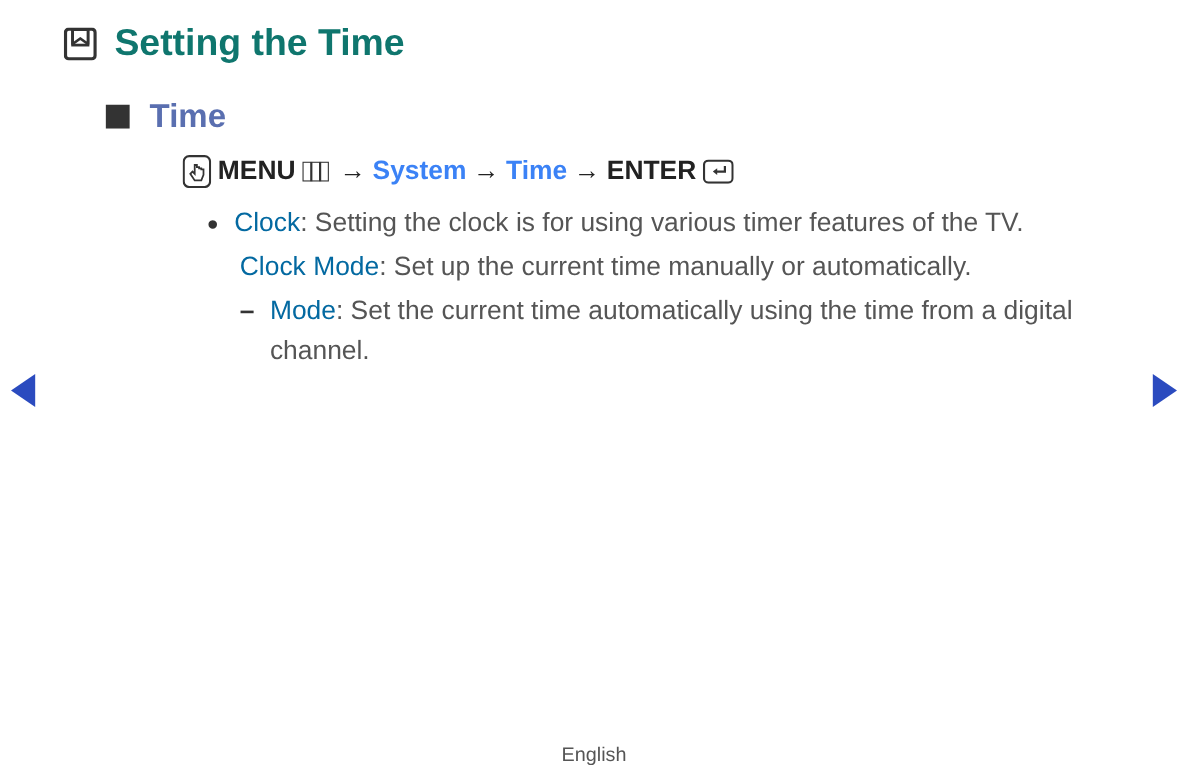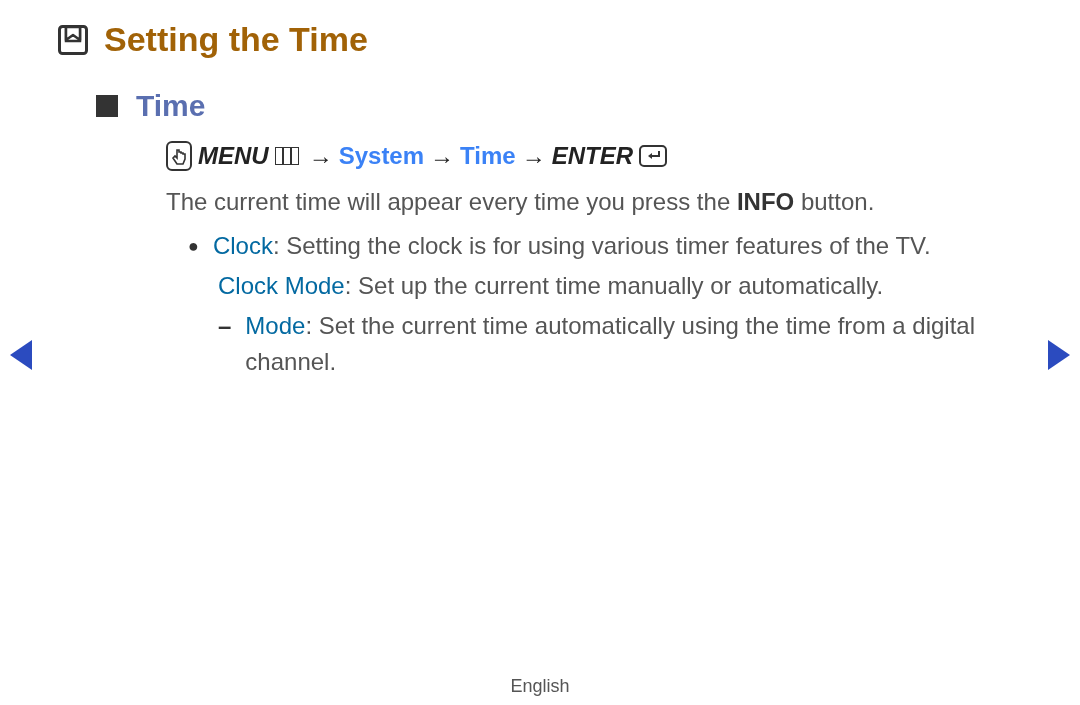--- a/index.html
+++ b/index.html
@@ -11,21 +11,21 @@
     color: #3a3a3a;
     position: relative;
     overflow: hidden;
   }
   .content {
     padding: 20px 60px 0 58px;
   }
   .page-title {
     font-size: 34px;
     font-weight: bold;
-    color: #a16207;
+    color: #0f766e;
     display: flex;
     align-items: center;
     gap: 16px;
     margin-bottom: 30px;
   }
   .section-heading {
     font-size: 30px;
     font-weight: bold;
     color: #5a6fb0;
     display: flex;
@@ -36,21 +36,21 @@
   }
   .breadcrumb {
     font-size: 24px;
     margin-left: 108px;
     margin-bottom: 14px;
     display: flex;
     align-items: center;
     flex-wrap: wrap;
     gap: 6px;
   }
-  .bc-bold { font-weight: bold; color: #222; font-style: italic; }
+  .bc-bold { font-weight: bold; color: #222; }
   .bc-link { font-weight: bold; color: #3b82f6; }
   .bc-arrow { color: #222; font-weight: normal; }
   .body-text {
     font-size: 24px;
     color: #555;
     margin-left: 108px;
     margin-bottom: 8px;
     line-height: 1.45;
   }
   .body-text .bold { font-weight: bold; color: #333; }
@@ -160,23 +160,20 @@
     <span class="bc-link">Time</span>
     <span class="bc-arrow">→</span>
     <span class="bc-bold">ENTER</span>
       <svg class="icon-svg" width="28" height="22" viewBox="0 0 28 22">
       <rect x="1" y="1" width="26" height="20" rx="4" ry="4" fill="none" stroke="#333" stroke-width="2"></rect>
       <path d="M20 6 v5 h-9" fill="none" stroke="#333" stroke-width="2"></path>
       <path d="M13 8 l-4 3 l4 3 z" fill="#333"></path>
     </svg>
   </div>
 
-  <div class="body-text">
-    <span>The current time will appear every time you press the </span><span class="bold">INFO</span><span> button.</span>
-  </div>
 
   <div class="bullet-block">
     <div class="bullet-row">
       <span class="bullet-dot">●</span>
       <div class="bullet-text">
         <span class="colored">Clock</span><span>: Setting the clock is for using various timer features of the TV.</span>
       </div>
     </div>
 
 

